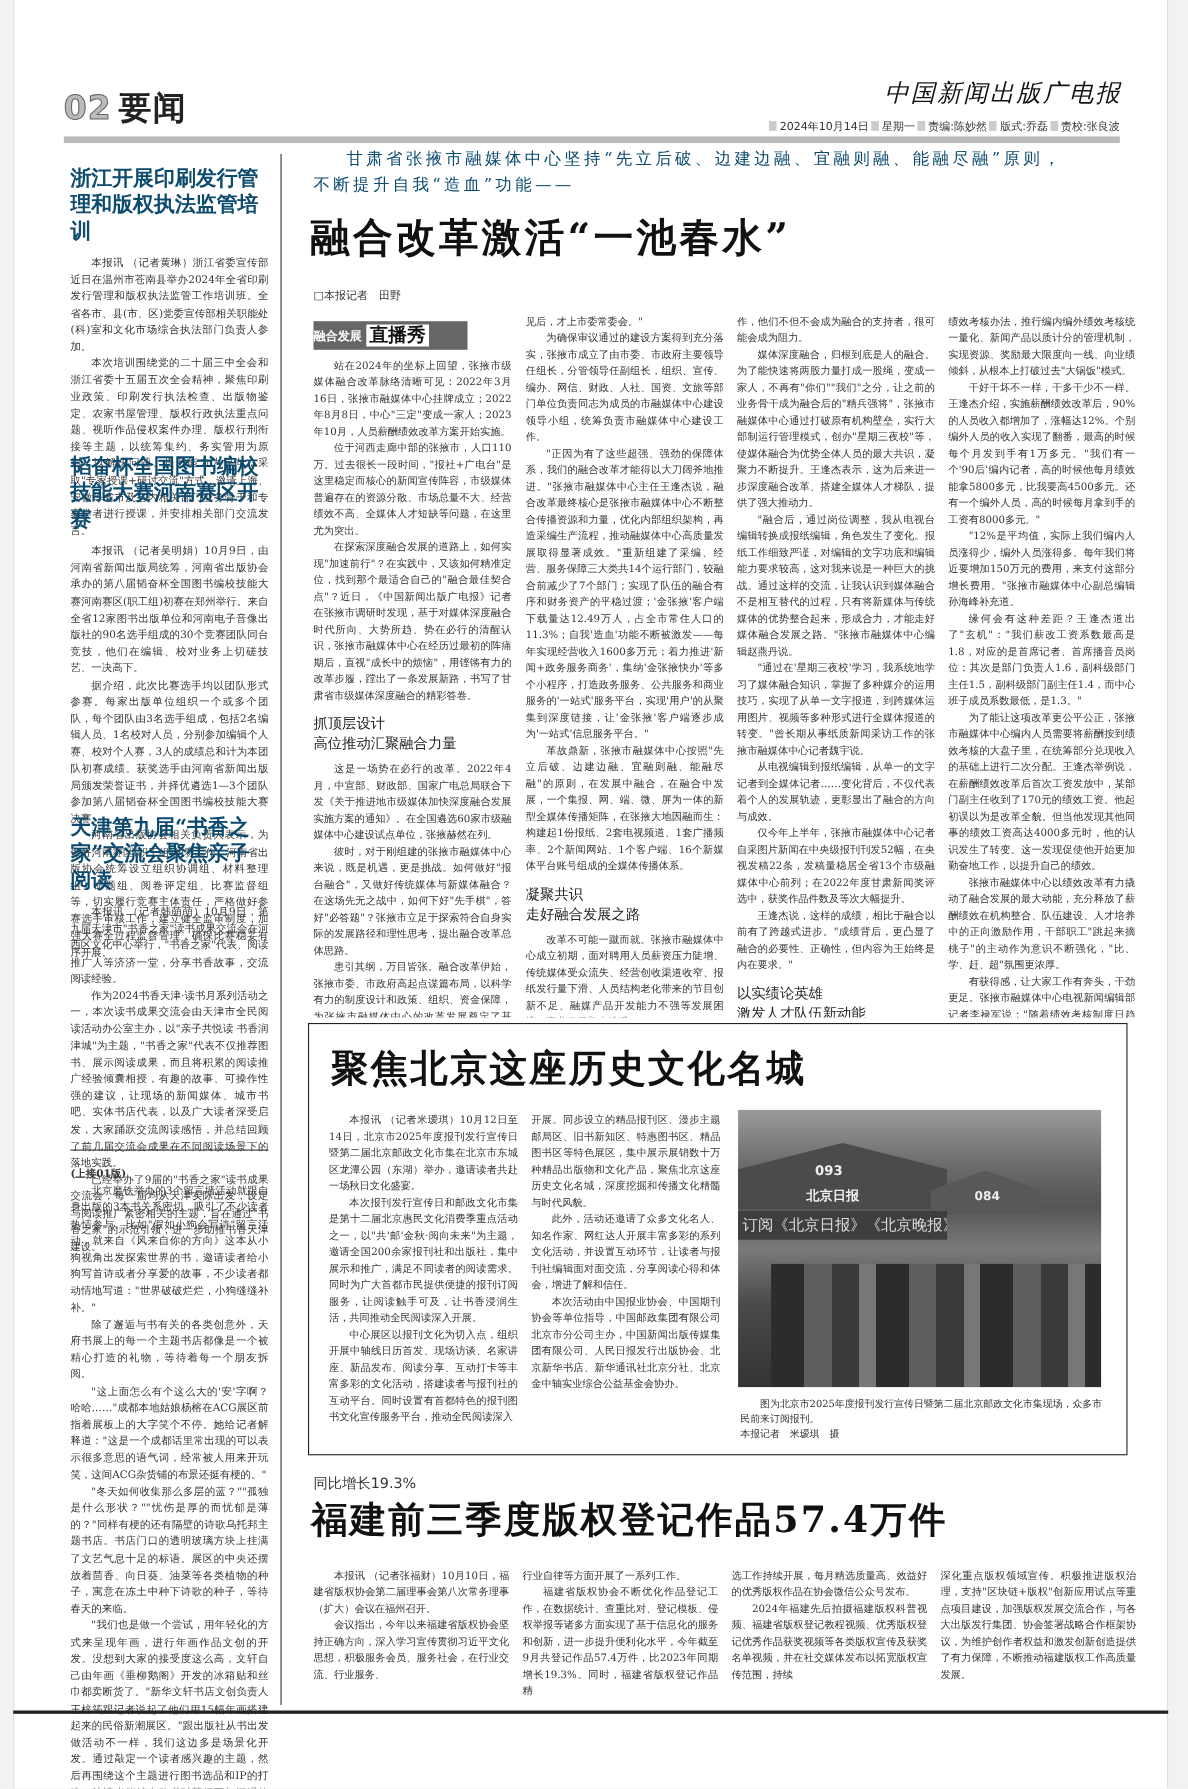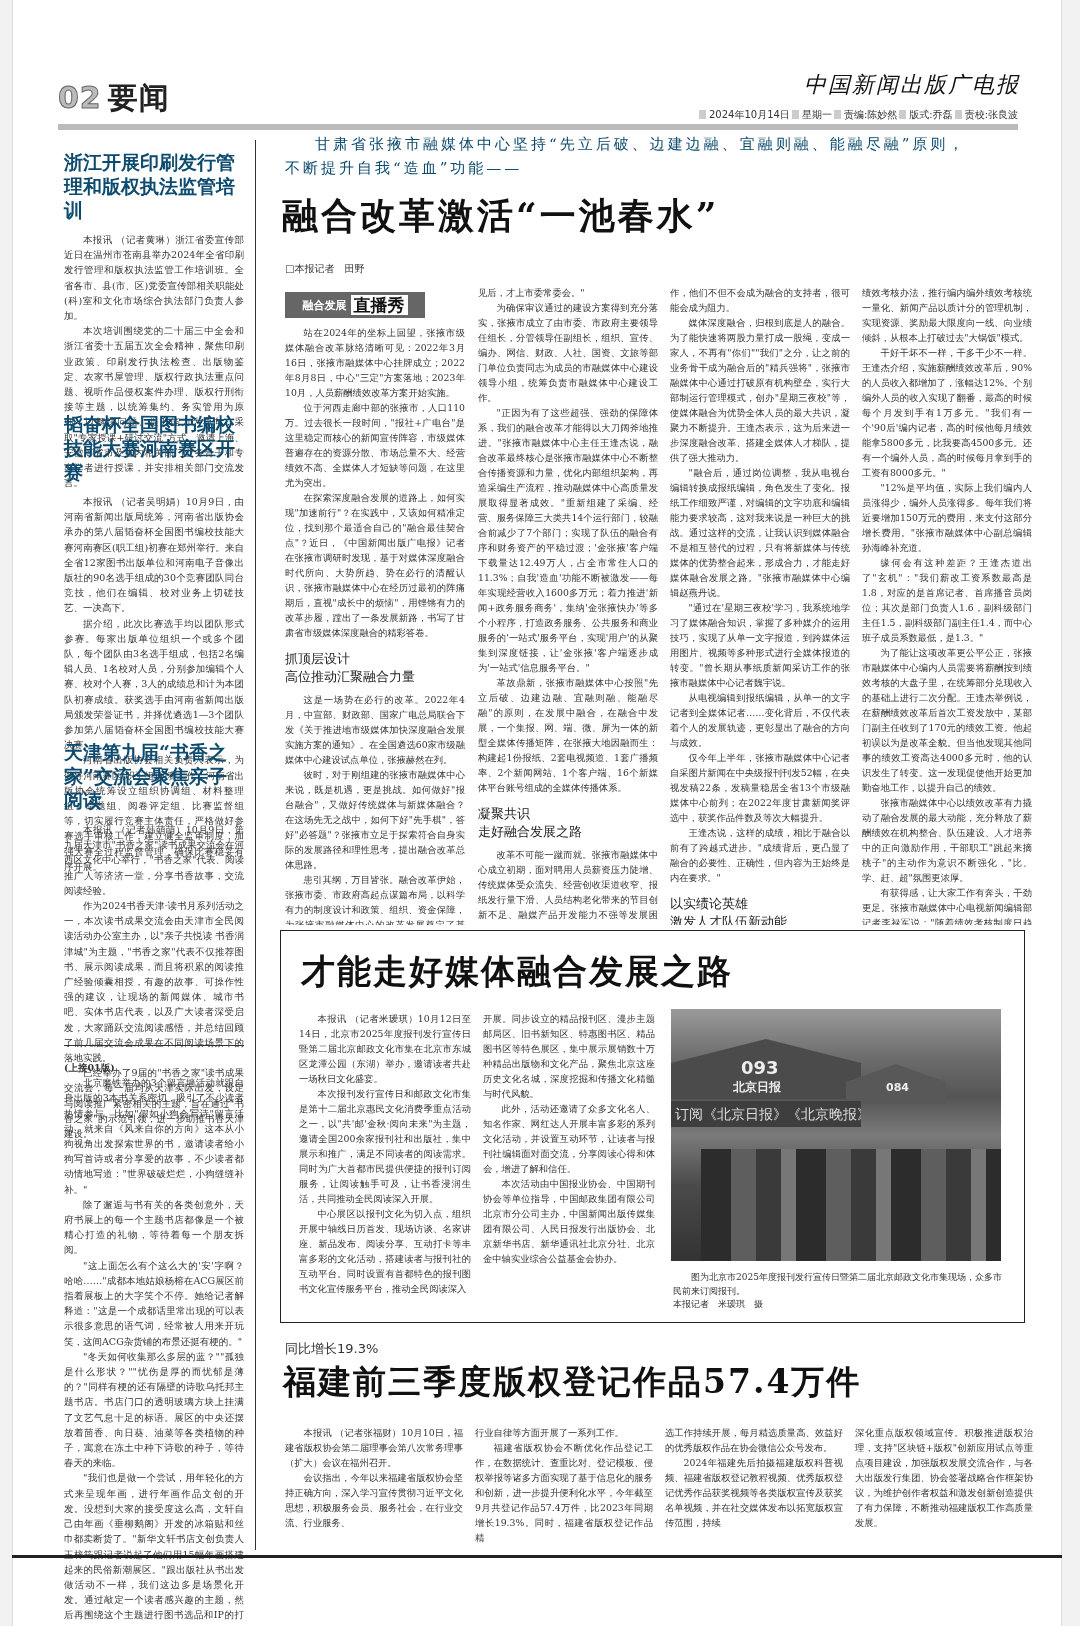--- a/index.html
+++ b/index.html
@@ -20,21 +20,21 @@
 .lhead{font-family:"DejaVu Serif",serif;font-weight:bold;font-size:19px;line-height:24px;color:#0c4a6e;margin-bottom:10px}
 .ltext{font-size:9.5px;line-height:15.2px;text-align:justify;color:#333}
 .ltext p{text-indent:2em}
 .lsep{position:absolute;left:64px;width:180px;height:1px;background:#333}
 
 
 .deck{position:absolute;left:285px;top:132px;width:720px;font-size:15px;line-height:24px;color:#0c4a6e;letter-spacing:3px}
 .deck .l1{text-indent:2em}
 .bighead{position:absolute;left:282px;top:192px;font-family:"DejaVu Serif",serif;font-weight:bold;font-size:36px;letter-spacing:3px;color:#111}
 .byline{position:absolute;left:285px;top:262px;font-family:"DejaVu Sans",sans-serif;font-size:10px;color:#333}
-.badge{position:absolute;left:285px;top:292px;width:140px;height:26px;background:#666;color:#fff;font-family:"DejaVu Sans",sans-serif;font-size:11px;font-weight:bold;display:flex;align-items:center;justify-content:center;gap:4px}
+.badge{position:absolute;left:285px;top:292px;width:140px;height:26px;background:#666;color:#fff;font-family:"DejaVu Sans",sans-serif;font-size:11px;font-weight:bold;display:flex;align-items:center;justify-content:flex-start;gap:4px}
 .badge .big{background:#fff;color:#111;font-size:17px;padding:0 3px;line-height:20px}
 .col{position:absolute;font-size:9.3px;line-height:15px;text-align:justify;color:#333}
 .col p{text-indent:2em}
 .subhead{font-family:"DejaVu Sans",sans-serif;font-size:13px;line-height:18px;color:#222;margin:10px 0 6px}
 
 
 .bjbox{position:absolute;left:280px;top:930px;width:745px;height:393px;border:1px solid #222}
 .bjhead{position:absolute;left:20px;top:18px;font-family:"DejaVu Serif",serif;font-weight:bold;font-size:34px;letter-spacing:2px;color:#111}
 .photo{position:absolute;left:390px;top:78px;width:330px;height:252px;background:linear-gradient(180deg,#9a9a9a 0%,#6b6b6b 20%,#555 35%,#7a7a7a 50%,#4a4a4a 70%,#333 100%);overflow:hidden}
 .tent{position:absolute;left:0;top:30px;width:190px;height:60px;background:#4b4b4b;clip-path:polygon(0 40%,50% 0,100% 40%,100% 100%,0 100%)}
@@ -108,21 +108,21 @@
   <div>不断提升自我“造血”功能——</div>
 </div>
 <div class="bighead">融合改革激活“一池春水”</div>
 <div class="byline">□本报记者　田野</div>
 <div class="badge">
   <span>融合发展</span>
   <span class="big">直播秀</span>
 </div>
 
 <div class="col" style="left:285px;top:325px;width:180px;height:600px;overflow:hidden">
-  <p>站在2024年的坐标上回望，张掖市级媒体融合改革脉络清晰可见：2022年3月16日，张掖市融媒体中心挂牌成立；2022年8月8日，中心"三定"方案落地；2023年10月，人员薪酬绩效改革方案开始实施。</p>
+  <p>站在2024年的坐标上回望，张掖市级媒体融合改革脉络清晰可见：2022年3月16日，张掖市融媒体中心挂牌成立；2022年8月8日，中心"三定"变成一家人；2023年10月，人员薪酬绩效改革方案开始实施。</p>
   <p>位于河西走廊中部的张掖市，人口110万。过去很长一段时间，"报社+广电台"是这里稳定而核心的新闻宣传阵容，市级媒体普遍存在的资源分散、市场总量不大、经营绩效不高、全媒体人才短缺等问题，在这里尤为突出。</p>
   <p>在探索深度融合发展的道路上，如何实现"加速前行"？在实践中，又该如何精准定位，找到那个最适合自己的"融合最佳契合点"？近日，《中国新闻出版广电报》记者在张掖市调研时发现，基于对媒体深度融合时代所向、大势所趋、势在必行的清醒认识，张掖市融媒体中心在经历过最初的阵痛期后，直视"成长中的烦恼"，用铿锵有力的改革步履，蹚出了一条发展新路，书写了甘肃省市级媒体深度融合的精彩答卷。</p>
   <div class="subhead">
       <div>抓顶层设计</div>
       <div>高位推动汇聚融合力量</div>
     </div>
   <p>这是一场势在必行的改革。2022年4月，中宣部、财政部、国家广电总局联合下发《关于推进地市级媒体加快深度融合发展实施方案的通知》。在全国遴选60家市级融媒体中心建设试点单位，张掖赫然在列。</p>
   <p>彼时，对于刚组建的张掖市融媒体中心来说，既是机遇，更是挑战。如何做好"报台融合"，又做好传统媒体与新媒体融合？在这场先无之战中，如何下好"先手棋"，答好"必答题"？张掖市立足于探索符合自身实际的发展路径和理性思考，提出融合改革总体思路。</p>
   <p>患引其纲，万目皆张。融合改革伊始，张掖市委、市政府高起点谋篇布局，以科学有力的制度设计和政策、组织、资金保障，为张掖市融媒体中心的改革发展奠定了基础。张掖市委宣传部副部长、市新闻出版局局长韩润东回忆道："改革之初，我们市委相关负责同志到调研，要求'改革不能没变化、没跟东西、不创新怎么叫改革，不改革怎么谈发展'……"正是这样的认识，市融媒体中心的建设方案在"集中广泛征求意见的基础上，先后在市委文化体制改革领导小组会议上讨论了两次。统一意</p>
 </div>
@@ -160,34 +160,34 @@
   <p>干好干坏不一样，干多干少不一样。王逢杰介绍，实施薪酬绩效改革后，90%的人员收入都增加了，涨幅达12%。个别编外人员的收入实现了翻番，最高的时候每个月发到手有1万多元。"我们有一个'90后'编内记者，高的时候他每月绩效能拿5800多元，比我要高4500多元。还有一个编外人员，高的时候每月拿到手的工资有8000多元。"</p>
   <p>"12%是平均值，实际上我们编内人员涨得少，编外人员涨得多。每年我们将近要增加150万元的费用，来支付这部分增长费用。"张掖市融媒体中心副总编辑孙海峰补充道。</p>
   <p>缘何会有这种差距？王逢杰道出了"玄机"："我们薪改工资系数最高是1.8，对应的是首席记者、首席播音员岗位；其次是部门负责人1.6，副科级部门主任1.5，副科级部门副主任1.4，而中心班子成员系数最低，是1.3。"</p>
   <p>为了能让这项改革更公平公正，张掖市融媒体中心编内人员需要将薪酬按到绩效考核的大盘子里，在统筹部分兑现收入的基础上进行二次分配。王逢杰举例说，在薪酬绩效改革后首次工资发放中，某部门副主任收到了170元的绩效工资。他起初误以为是改革全貌。但当他发现其他同事的绩效工资高达4000多元时，他的认识发生了转变。这一发现促使他开始更加勤奋地工作，以提升自己的绩效。</p>
   <p>张掖市融媒体中心以绩效改革有力撬动了融合发展的最大动能，充分释放了薪酬绩效在机构整合、队伍建设、人才培养中的正向激励作用，干部职工"跳起来摘桃子"的主动作为意识不断强化，"比、学、赶、超"氛围更浓厚。</p>
   <p>有获得感，让大家工作有奔头，干劲更足。张掖市融媒体中心电视新闻编辑部记者李禄军说："随着绩效考核制度日趋完善，部门采编播各岗位人员工作积极性进一步提升，所有员工工作热情高涨。编辑、主持人能够更多参与到选题策划、采访、写稿工作中，在形成正向合力的同时，在相互交流中进一步补齐了部门短板，打破了部门壁垒，有效提升了全媒体产品创新活力。"</p>
 
 </div>
 
 <div class="bjbox">
-  <div class="bjhead">才能走好媒体融合发展之路</div>
+  <div class="bjhead">聚焦北京这座历史文化名城</div>
   <div class="col" style="left:18px;top:80px;width:172px;height:300px;overflow:hidden">
     <p>本报讯 （记者米瑷琪）10月12日至14日，北京市2025年度报刊发行宣传日暨第二届北京邮政文化市集在北京市东城区龙潭公园（东湖）举办，邀请读者共赴一场秋日文化盛宴。</p>
     <p>本次报刊发行宣传日和邮政文化市集是第十二届北京惠民文化消费季重点活动之一，以"共'邮'金秋·阅向未来"为主题，邀请全国200余家报刊社和出版社，集中展示和推广，满足不同读者的阅读需求。同时为广大首都市民提供便捷的报刊订阅服务，让阅读触手可及，让书香浸润生活，共同推动全民阅读深入开展。</p>
     <p>中心展区以报刊文化为切入点，组织开展中轴线日历首发、现场访谈、名家讲座、新品发布、阅读分享、互动打卡等丰富多彩的文化活动，搭建读者与报刊社的互动平台。同时设置有首都特色的报刊图书文化宣传服务平台，推动全民阅读深入</p>
   </div>
   <div class="col" style="left:202px;top:80px;width:172px;height:300px;overflow:hidden">
     <p style="text-indent:0">开展。同步设立的精品报刊区、漫步主题邮局区、旧书新知区、特惠图书区、精品图书区等特色展区，集中展示展销数十万种精品出版物和文化产品，聚焦北京这座历史文化名城，深度挖掘和传播文化精髓与时代风貌。</p>
     <p>此外，活动还邀请了众多文化名人、知名作家、网红达人开展丰富多彩的系列文化活动，并设置互动环节，让读者与报刊社编辑面对面交流，分享阅读心得和体会，增进了解和信任。</p>
     <p>本次活动由中国报业协会、中国期刊协会等单位指导，中国邮政集团有限公司北京市分公司主办，中国新闻出版传媒集团有限公司、人民日报发行出版协会、北京新华书店、新华通讯社北京分社、北京金中轴实业综合公益基金会协办。</p>
   </div>
   <div class="photo">
     <div class="tent"></div>
-    <div class="tent-num" style="left:70px;top:48px;font-size:18px">093</div>
+    <div class="tent-num" style="left:70px;top:48px;font-size:12px">093</div>
     <div class="tent-num" style="left:62px;top:70px;font-size:12px">北京日报</div>
     <div class="tent2"></div>
     <div class="tent-num" style="left:215px;top:72px;font-size:11px">084</div>
     <div class="banner">订阅《北京日报》《北京晚报》</div>
     <div class="crowd"></div>
   </div>
   <div class="caption">
     <span>图为北京市2025年度报刊发行宣传日暨第二届北京邮政文化市集现场，众多市民前来订阅报刊。</span>
     <span class="credit">本报记者　米瑷琪　摄</span>
   </div>

